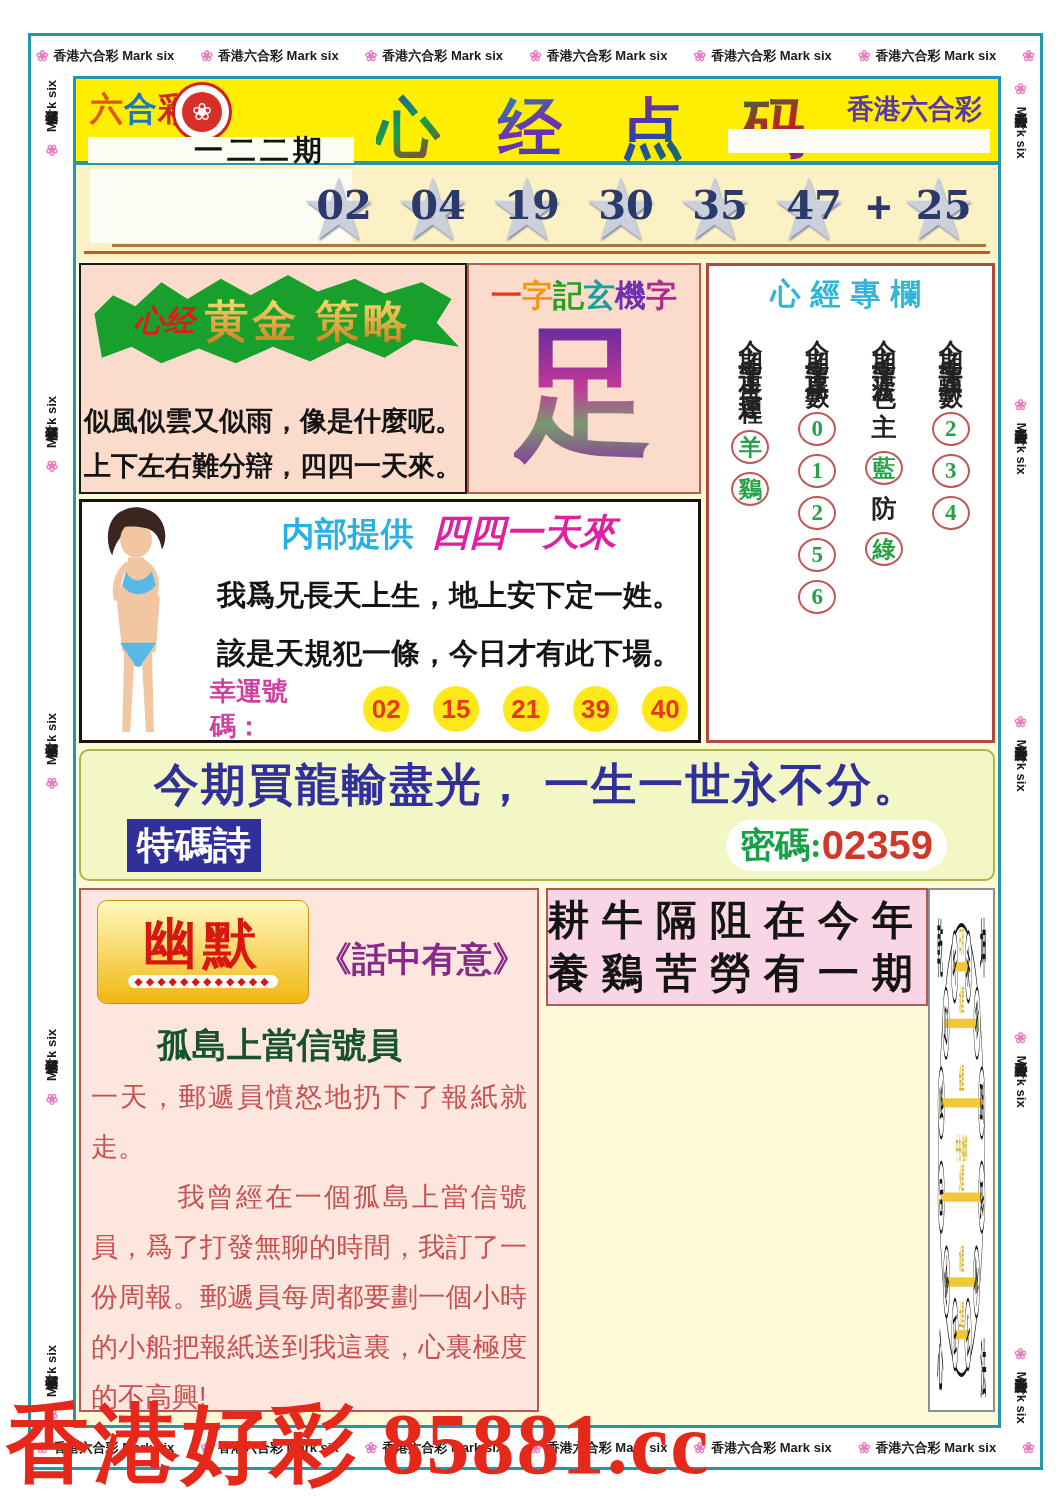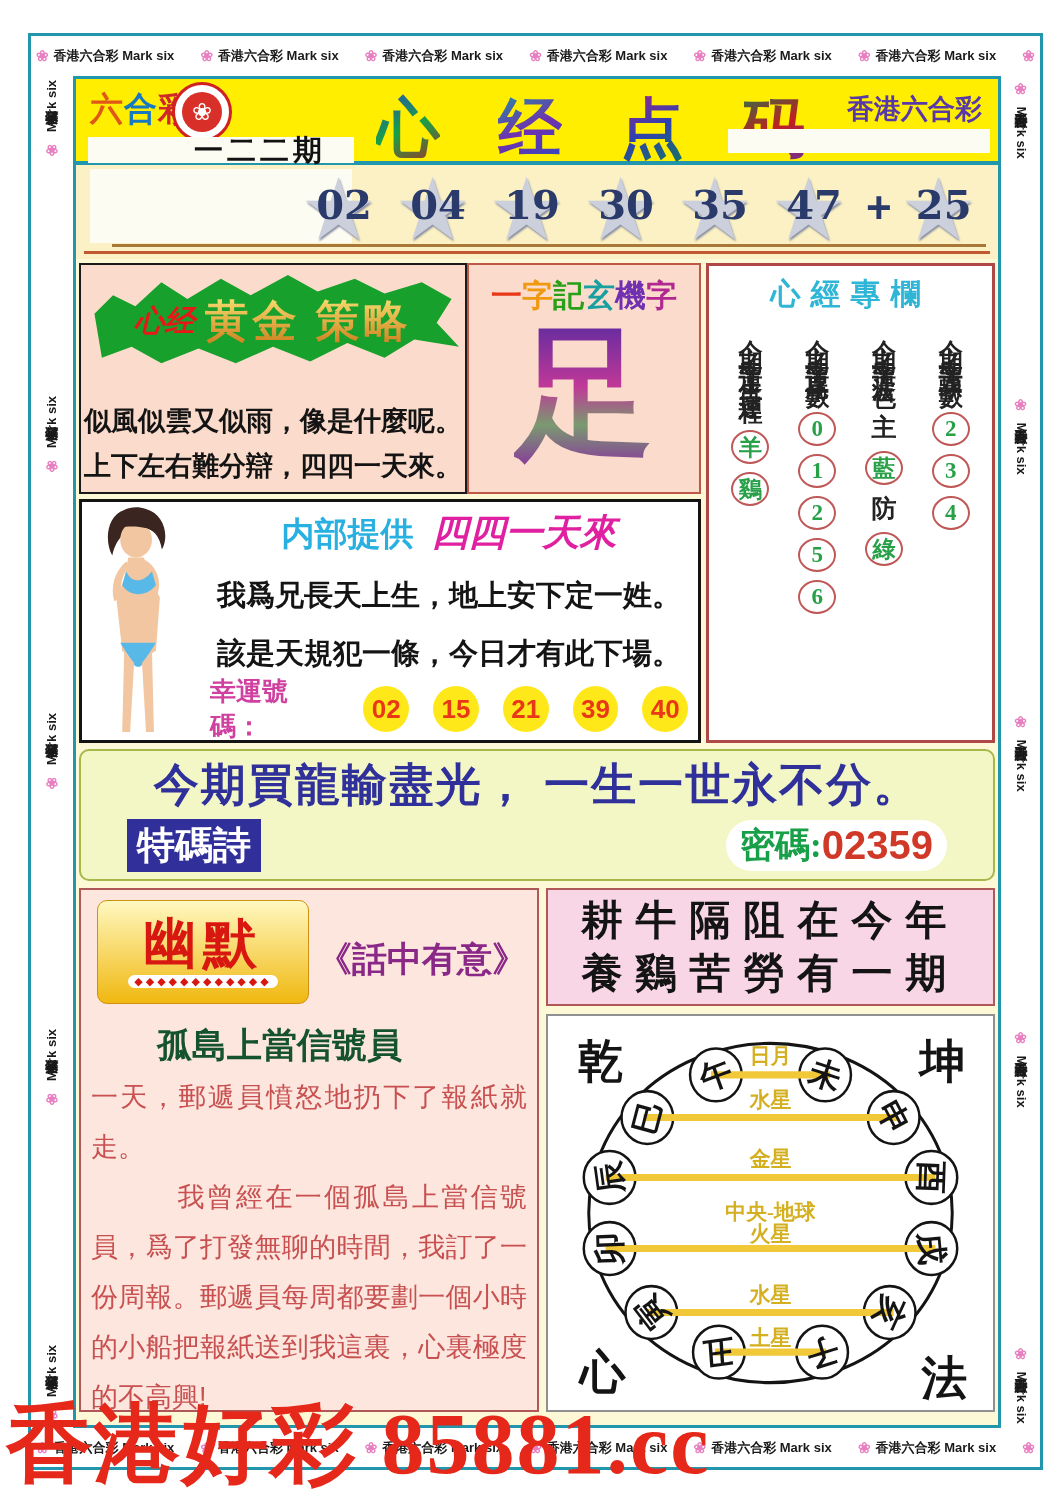--- a/index.html
+++ b/index.html
@@ -110,21 +110,21 @@
   .humor-head { position:relative; height:116px; }
   .badge { position:absolute; left:6px; top:4px; width:212px; height:104px; border:1px solid #d09010; border-radius:10px;
            background:linear-gradient(#fff8c0,#f0b810); display:flex; flex-direction:column; align-items:center; justify-content:center; }
   .badge-txt { color:#d81810; font-size:54px; font-weight:bold; font-family:"Liberation Serif", serif; letter-spacing:6px; line-height:1; }
   .badge-deco { margin-top:4px; background:#fff; border-radius:8px; padding:0 6px; color:#d81810; font-size:11px; letter-spacing:3px; white-space:nowrap; overflow:hidden; max-width:190px; }
   .huayi { position:absolute; right:0px; top:40px; color:#8a2888; font-size:35px; font-weight:bold; font-family:"Liberation Serif", serif; }
   .humor-title { margin:10px 0 4px 66px; color:#14532d; font-size:35px; font-weight:bold; }
   .humor-p { color:#c85050; font-size:27px; line-height:1.85; text-align:justify; }
   .humor-p.ind { text-indent:3.2em; }
 
-  .bottom-right { flex:1; display:flex; flex-direction:column; gap:8px; }
+  .bottom-right { flex:1; display:flex; flex-direction:row; }
   .box-couplet { height:118px; background:#f9d6e6; border:2px solid #b05858; display:flex; flex-direction:column; justify-content:center; }
   .couplet-line { text-align:center; font-family:"Liberation Serif", serif; font-weight:bold; font-size:41px; color:#141414; letter-spacing:13px; line-height:1.3; }
   .box-diagram { flex:1; background:#fff; border:2px solid #909090; padding:4px; }
   .box-diagram svg { width:100%; height:100%; }
 
   
   .watermark { position:absolute; left:6px; top:1386px; z-index:5; font-family:"Liberation Serif", serif; font-weight:bold;
                font-size:86px; color:#e6281a; letter-spacing:2px; white-space:nowrap; }
 </style>
 </head>

